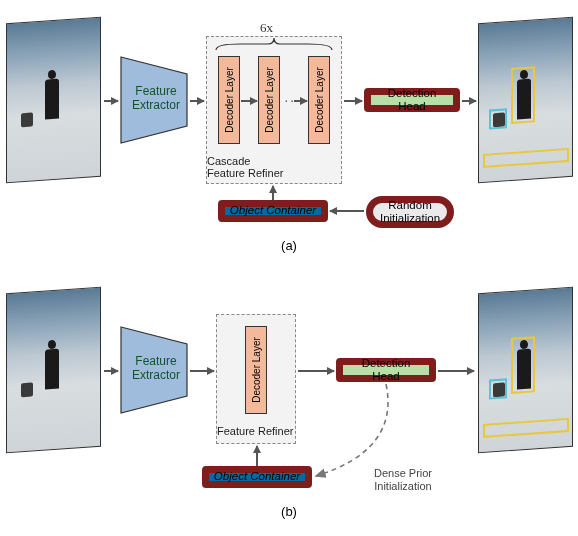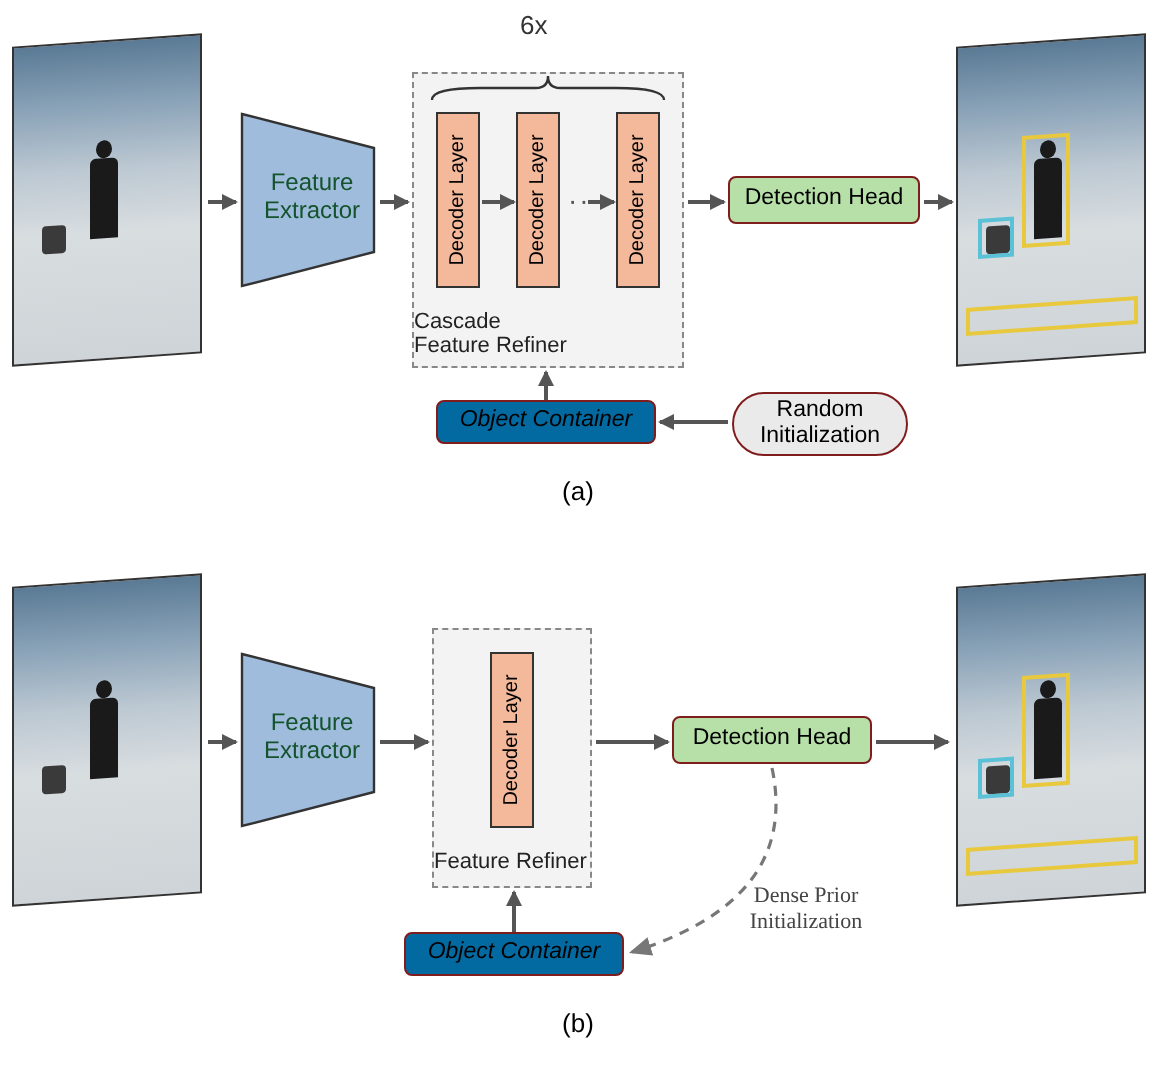--- a/index.html
+++ b/index.html
@@ -108,21 +108,21 @@
     left: 50%; top: 50%;
     transform: translate(-50%, -50%) rotate(-90deg);
     white-space: nowrap;
     font-size: 10px;
     color: #000;
   }
 
   
   .rbox {
     position: absolute;
-    border: 1px solid #7f1d1d;
+    border: 7px solid #7f1d1d;
     border-radius: 4px;
     text-align: center;
     font-size: 11.5px;
     display: flex;
     align-items: center;
     justify-content: center;
     line-height: 1.15;
     padding: 2px 4px;
   }
   .det-head { background: #b6e0a8; }
@@ -221,21 +221,21 @@
     </div>
 
   <div class="module" style="left:206px; top:36px; width:136px; height:148px;">
     <div class="caption" style="white-space:pre-line;">Cascade
 Feature Refiner</div>
   </div>
 
   <svg style="position:absolute; left:212px; top:36px;" width="124" height="16">
     <path d="M4 14 Q4 8 28 8 L56 8 Q62 8 62 2 Q62 8 68 8 L96 8 Q120 8 120 14" fill="none" stroke="#333" stroke-width="1.2"></path>
   </svg>
-  <div class="brace" style="left:260px; top:5px; font-size:13px;">6x</div>
+  <div class="brace" style="left:260px; top:20px; font-size:13px;font-family:Liberation Serif, serif;">6x</div>
 
   <div class="decoder" style="left:218px; top:56px;">
     <div class="vtext">Decoder Layer</div>
   </div>
   <div class="decoder" style="left:258px; top:56px;">
     <div class="vtext">Decoder Layer</div>
   </div>
   <div class="ellipsis" style="left:284px; top:92px;">···</div>
   <div class="decoder" style="left:308px; top:56px;">
     <div class="vtext">Decoder Layer</div>
@@ -348,17 +348,17 @@
     </div>
 
   <svg class="dashed-curve" style="left:300px; top:110px;" width="120" height="110">
     <defs>
       <marker id="ah" markerWidth="8" markerHeight="8" refX="6" refY="3" orient="auto">
         <path d="M0,0 L7,3 L0,6 Z" fill="#777"></path>
       </marker>
     </defs>
     <path d="M86 4 Q100 70 16 96" fill="none" stroke="#777" stroke-width="1.6" stroke-dasharray="5 4" marker-end="url(#ah)"></path>
   </svg>
-  <div class="curve-label" style="left: 358px; top: 172px; width: 90px; white-space: pre-line; font-family: Liberation Serif, serif;">Dense Prior
+  <div class="curve-label" style="left: 358px; top: 197px; width: 90px; white-space: pre-line;">Dense Prior
 Initialization</div>
 
   <div class="sub-label" style="top:234px;">(b)</div>
 </div>
 
 </body></html>

